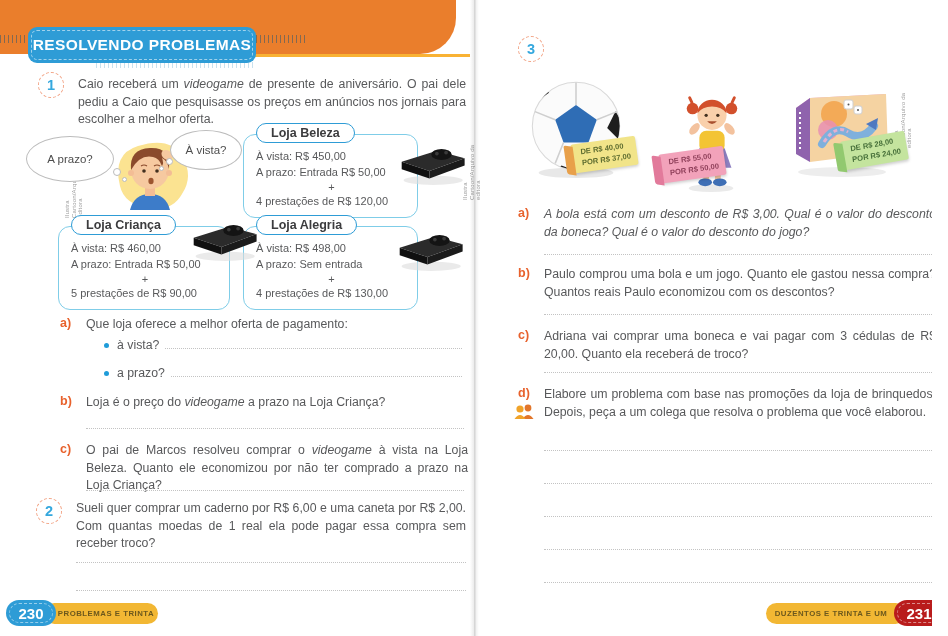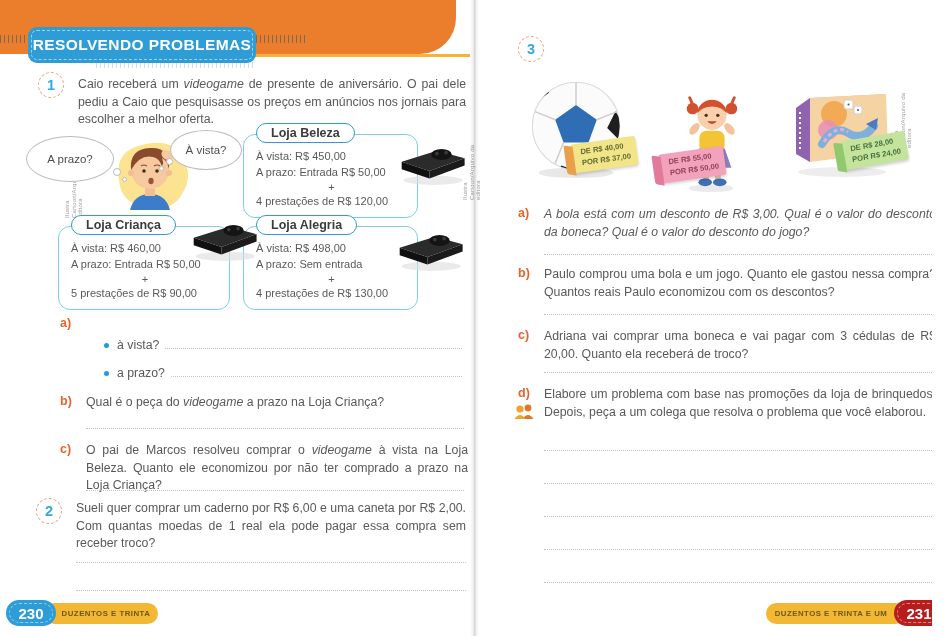--- a/index.html
+++ b/index.html
@@ -157,46 +157,47 @@
       <div class="store-line">À vista: R$ 498,00</div>
       <div class="store-line">A prazo: Sem entrada</div>
       <div class="store-plus">+</div>
       <div class="store-line">4 prestações de R$ 130,00</div>
     </div>
     <svg class="console" style="left:396px; top:216px;" width="74" height="60" viewBox="0 0 80 60">
         <use href="#console-shape"></use>
       </svg>
 
     <span class="qlabel" style="left:60px; top:316px;">a)</span>
+    <p class="ptext" style="left:86px; top:316px; width:380px;">Que loja oferece a melhor oferta de pagamento:</p>
     <div class="bullet-row" style="left:104px; top:338px; width:358px;">
       <span class="bullet-dot"></span>
       <span class="bullet-label">à vista?</span>
       <span class="fill"></span>
     </div>
     <div class="bullet-row" style="left:104px; top:366px; width:358px;">
       <span class="bullet-dot"></span>
       <span class="bullet-label">a prazo?</span>
       <span class="fill"></span>
     </div>
 
     <span class="qlabel" style="left:60px; top:394px;">b)</span>
-    <p class="ptext" style="left:86px; top:394px; width:380px;"><span>Qual é o peça do </span><i>videogame</i><span> a prazo na Loja Criança?</span></p>
+    <p class="ptext" style="left:86px; top:394px; width:380px;"><span>Loja é o preço do </span><i>videogame</i><span> a prazo na Loja Criança?</span></p>
     <div class="dotline" style="left:86px; top:428px; width:378px;"></div>
 
     <span class="qlabel" style="left:60px; top:442px;">c)</span>
     <p class="ptext" style="left:86px; top:442px; width:382px;"><span>O pai de Marcos resolveu comprar o </span><i>videogame</i><span> à vista na Loja Beleza. Quanto ele economizou por não ter comprado a prazo na Loja Criança?</span></p>
     <div class="dotline" style="left:86px; top:490px; width:378px;"></div>
 
     <div class="numcircle" style="left:36px; top:498px;">2</div>
     <p class="ptext" style="left:76px; top:500px; width:390px;">Sueli quer comprar um caderno por R$ 6,00 e uma caneta por R$ 2,00. Com quantas moedas de 1 real ela pode pagar essa compra sem receber troco?</p>
     <div class="dotline" style="left:76px; top:562px; width:390px;"></div>
     <div class="dotline" style="left:76px; top:590px; width:390px;"></div>
 
     <div class="foot-words" style="left:44px; top:603px; width:114px; padding-left:10px;">
-      <span>DUZENTOS E TRINTA</span>
+      <span>PROBLEMAS E TRINTA</span>
     </div>
     <div class="foot-num foot-blue" style="left:6px; top:600px;">230</div>
   </section>
 
   <section class="page right">
 
     <div class="numcircle" style="left:44px; top:36px;">3</div>
 
     <svg class="illus" style="left:50px; top:76px;" width="104" height="104" viewBox="0 0 100 100">
       <ellipse cx="50" cy="93" rx="36" ry="5" fill="#e8e8e8"></ellipse>

